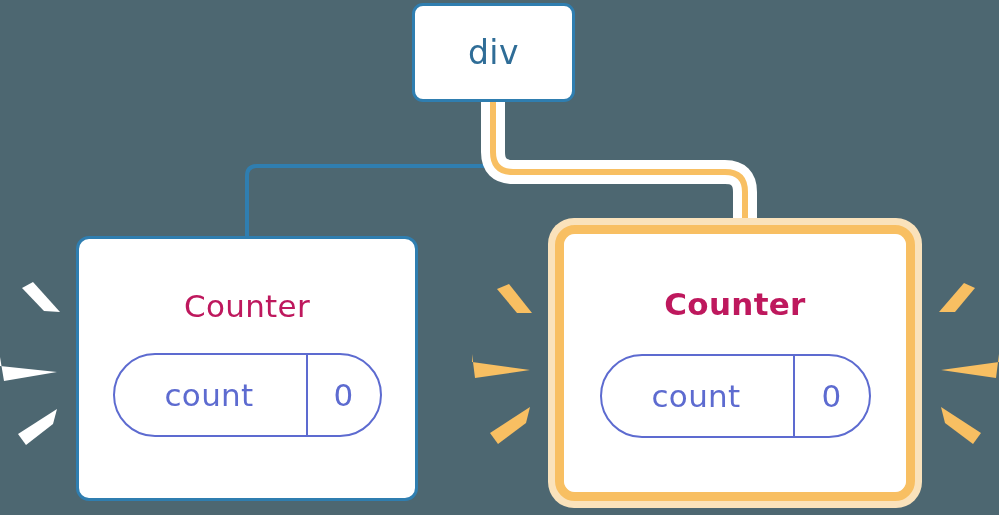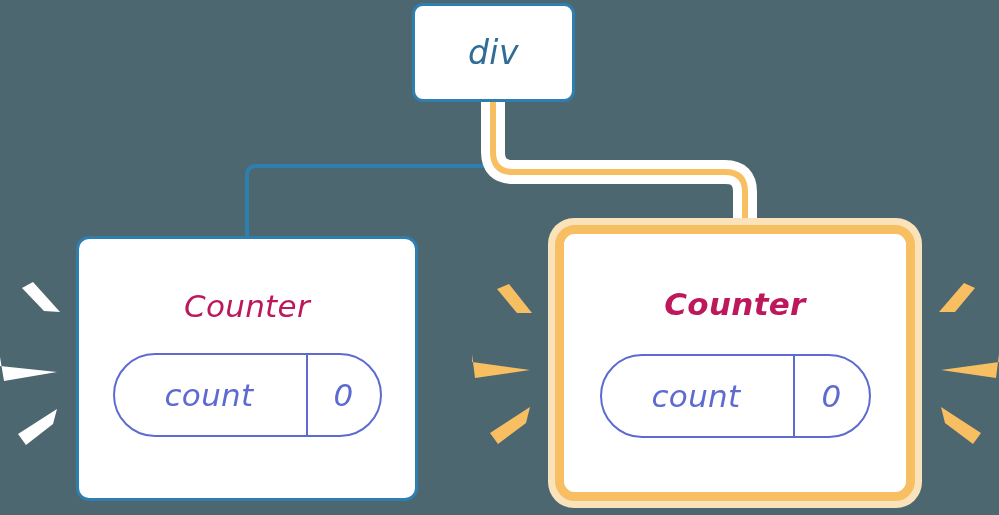--- a/index.html
+++ b/index.html
@@ -25,21 +25,20 @@
     width: 999px;
     height: 515px;
   }
   .node {
     position: absolute;
     box-sizing: border-box;
     background: #ffffff;
     display: flex;
     flex-direction: column;
     align-items: center;
-    font-style: italic;
   }
   
   #node-div {
     left: 412px;
     top: 3px;
     width: 163px;
     height: 99px;
     border: 3px solid #2f7eb0;
     border-radius: 11px;
     justify-content: center;

